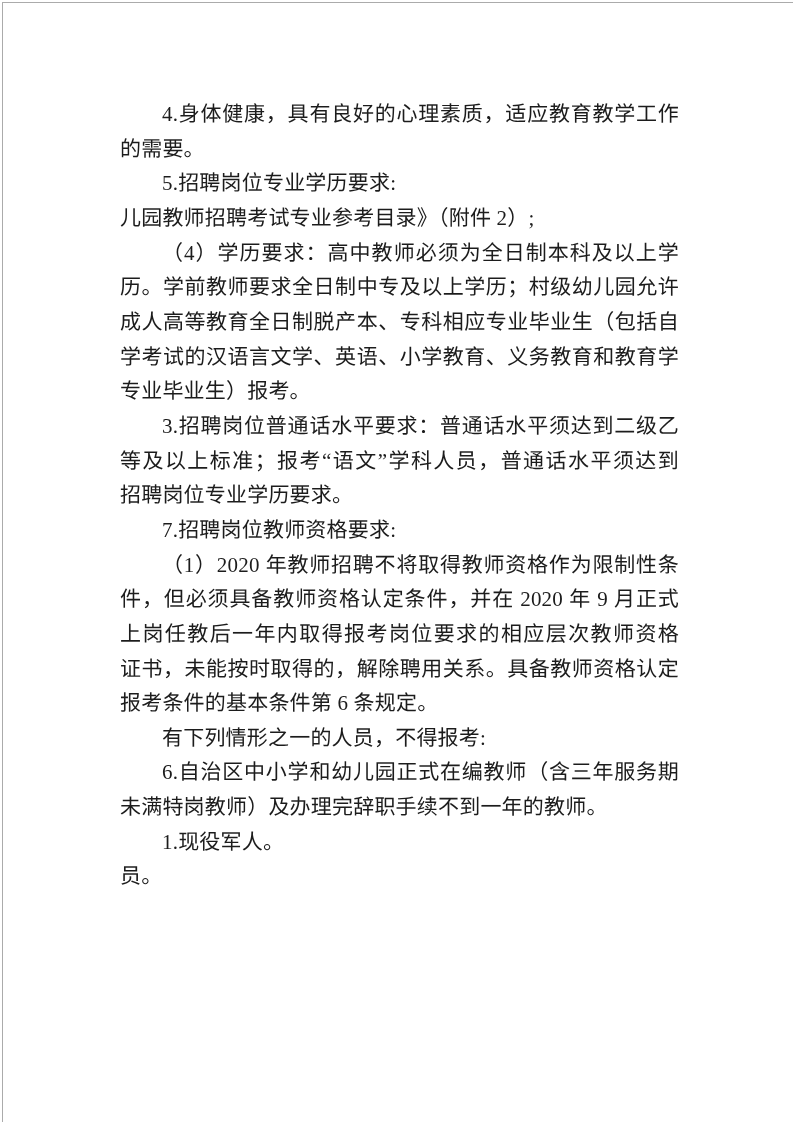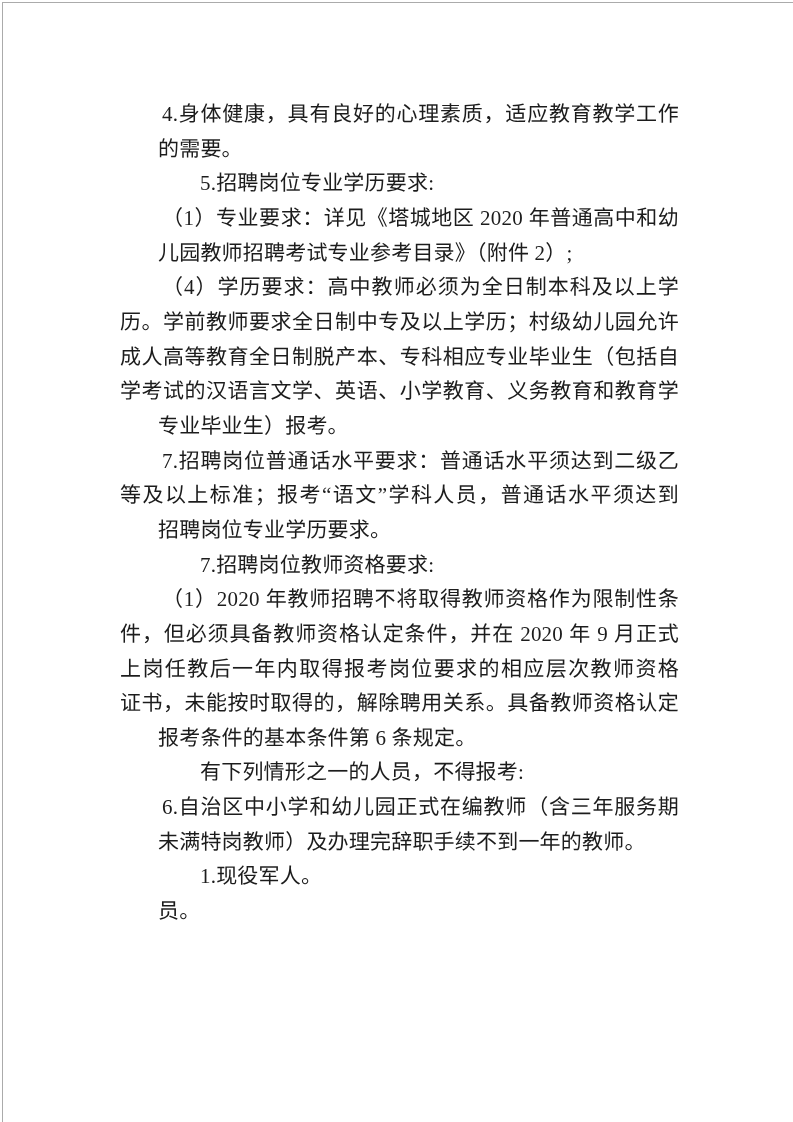--- a/index.html
+++ b/index.html
@@ -47,41 +47,39 @@
     text-align: justify;
     text-align-last: justify;
     white-space: normal;
   }
   .line.indent {
     padding-left: 42px; 
   }
   .line.para-end {
     text-align: left;
     text-align-last: left;
-    margin-left: 38px;
   }
 </style>
 </head>
 <body>
 
 <div class="page" style="background: rgb(255, 255, 255);">
   <div class="edge-top" style="background: rgb(171, 171, 171);"></div>
   <div class="edge-left" style="background: rgb(171, 171, 171);"></div>
   <div class="doc-body" style="color: rgb(28, 28, 28);">
       <div class="line indent">4.身体健康，具有良好的心理素质，适应教育教学工作</div>
       <div class="line para-end">的需要。</div>
       <div class="line indent para-end">5.招聘岗位专业学历要求:</div>
-      <div class="line indent">（1）专业要求：详见《塔城地区 2020 年普通高中和幼</div>
       <div class="line para-end">儿园教师招聘考试专业参考目录》（附件 2）;</div>
       <div class="line indent">（4）学历要求：高中教师必须为全日制本科及以上学</div>
       <div class="line">历。学前教师要求全日制中专及以上学历；村级幼儿园允许</div>
       <div class="line">成人高等教育全日制脱产本、专科相应专业毕业生（包括自</div>
       <div class="line">学考试的汉语言文学、英语、小学教育、义务教育和教育学</div>
       <div class="line para-end">专业毕业生）报考。</div>
-      <div class="line indent">7.招聘岗位普通话水平要求：普通话水平须达到二级乙</div>
+      <div class="line indent">3.招聘岗位普通话水平要求：普通话水平须达到二级乙</div>
       <div class="line">等及以上标准；报考“语文”学科人员，普通话水平须达到</div>
       <div class="line para-end">招聘岗位专业学历要求。</div>
       <div class="line indent para-end">7.招聘岗位教师资格要求:</div>
       <div class="line indent">（1）2020 年教师招聘不将取得教师资格作为限制性条</div>
       <div class="line">件，但必须具备教师资格认定条件，并在 2020 年 9 月正式</div>
       <div class="line">上岗任教后一年内取得报考岗位要求的相应层次教师资格</div>
       <div class="line">证书，未能按时取得的，解除聘用关系。具备教师资格认定</div>
       <div class="line para-end">报考条件的基本条件第 6 条规定。</div>
       <div class="line indent para-end">有下列情形之一的人员，不得报考:</div>
       <div class="line indent">6.自治区中小学和幼儿园正式在编教师（含三年服务期</div>

